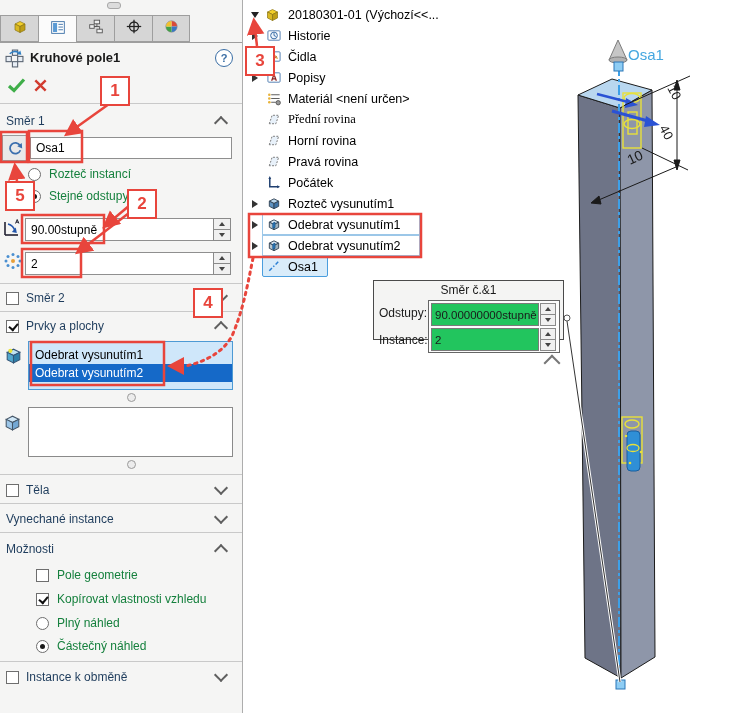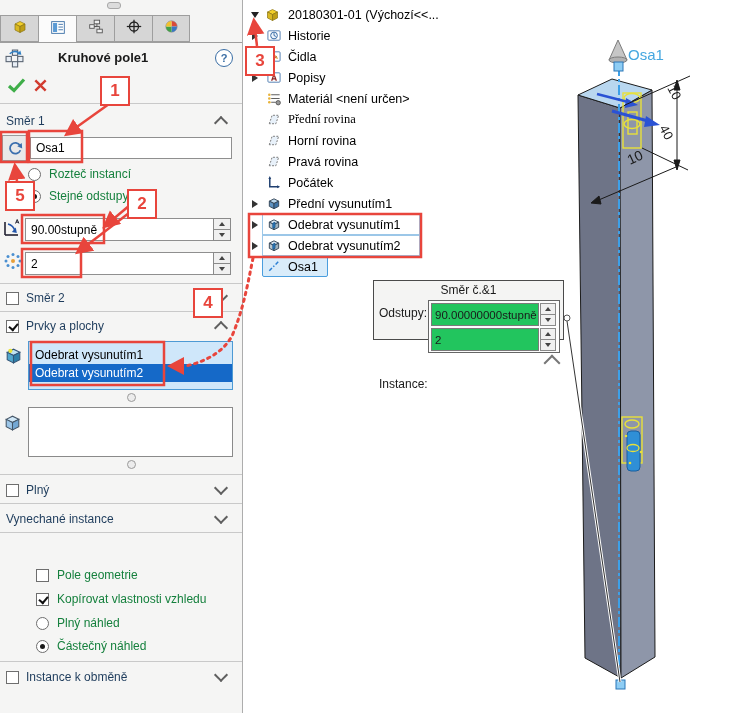--- a/index.html
+++ b/index.html
@@ -11,21 +11,21 @@
          border-right:1px solid #adadad;box-sizing:border-box;z-index:2;}
   .handle{position:absolute;left:107px;top:2px;width:12px;height:5px;border-radius:3px;
           background:#dcdcdc;border:1px solid #a8a8a8;}
   .tabs{position:absolute;left:0;top:15px;width:242px;height:28px;display:flex;
         border-bottom:1px solid #9e9e9e;box-sizing:border-box;}
   .tab{width:38px;height:27px;background:#d6d6d6;border:1px solid #9e9e9e;border-right:none;
        display:flex;align-items:center;justify-content:center;box-sizing:border-box;}
   .tab:last-of-type{border-right:1px solid #9e9e9e;}
   .tab.active{background:#fbfbfb;height:28px;margin-bottom:-1px;}
   .titlerow{position:absolute;left:0;top:47px;width:243px;height:24px;}
-  .pm-title{position:absolute;left:30px;top:3px;font-size:13px;font-weight:bold;color:#1a1a1a;margin-left:28px;}
+  .pm-title{position:absolute;left:30px;top:3px;font-size:13px;font-weight:bold;color:#1a1a1a;}
   .helpbtn{position:absolute;left:215px;top:2px;width:16px;height:16px;border:1px solid #3a6ea5;
            border-radius:50%;color:#3a6ea5;font-size:11px;font-weight:bold;display:flex;
            align-items:center;justify-content:center;background:#fff;}
   .hr{position:absolute;left:0;width:242px;height:1px;background:#c9c9c9;}
   .sechdr{position:absolute;left:0;width:242px;height:22px;display:flex;align-items:center;
           padding-left:6px;box-sizing:border-box;font-size:12px;font-weight:normal;color:#1e3c5c;gap:7px;}
   .chev{display:inline-block;width:8px;height:8px;border-right:2px solid #5f5f5f;
         border-bottom:2px solid #5f5f5f;transform:rotate(45deg);margin-left:auto;margin-right:16px;margin-top:-4px;}
   .chev.up{transform:rotate(225deg);margin-top:4px;}
   .cb{width:13px;height:13px;border:1px solid #6e6e6e;background:#fff;display:inline-block;
@@ -348,31 +348,35 @@
           <polygon points="10,10 16,7 16,14 10,17" fill="#74a8d4" stroke="#456"></polygon>
         </svg>
     </span>
     <div class="listbox lb2" style="left:28px;top:407px;width:205px;height:50px;"></div>
     <span class="rdot" style="left:127px;top:460px;"></span>
 
     <div class="hr" style="top:474px;"></div>
 
     <div class="sechdr" style="top:479px;">
       <span class="cb"></span>
-      <span>Plný</span>
+      <span>Těla</span>
       <span class="chev"></span>
     </div>
     <div class="hr" style="top:503px;"></div>
 
     <div class="sechdr" style="top:508px;">
       <span>Vynechané instance</span>
       <span class="chev"></span>
     </div>
     <div class="hr" style="top:532px;"></div>
 
+    <div class="sechdr" style="top:538px;">
+      <span>Možnosti</span>
+      <span class="chev up"></span>
+    </div>
     <div class="optrow" style="left:36px;top:568px;">
       <span class="cb"></span>
       <span>Pole geometrie</span>
     </div>
     <div class="optrow" style="left:36px;top:592px;">
       <span class="cb checked"></span>
       <span>Kopírovat vlastnosti vzhledu</span>
     </div>
     <div class="optrow" style="left:36px;top:616px;">
       <span class="rad"></span>
@@ -512,21 +516,21 @@
       <span class="texp">
           <span class="tri-r"></span>
         </span>
       <span class="ticon">
         <svg width="16" height="15" viewBox="0 0 16 16">
             <polygon points="3,5.5 8,3 13,5.5 8,8" fill="#bcd8ee" stroke="#345"></polygon>
             <polygon points="3,5.5 8,8 8,13.5 3,11" fill="#5f93c2" stroke="#345"></polygon>
             <polygon points="8,8 13,5.5 13,11 8,13.5" fill="#3e74a8" stroke="#345"></polygon>
           </svg>
       </span>
-      <span class="tlabel">Přední vysunutím1</span>
+      <span class="tlabel">Rozteč vysunutím1</span>
     </div>
 
     <div class="trow" style="top:210px;">
       <span class="texp">
           <span class="tri-r"></span>
         </span>
       <span class="ticon">
         <svg width="16" height="15" viewBox="0 0 16 16">
             <polygon points="3,5.5 8,3 13,5.5 8,8" fill="#d8e6f2" stroke="#345"></polygon>
             <polygon points="3,5.5 8,8 8,13.5 3,11" fill="#b8c4cc" stroke="#345"></polygon>
@@ -559,21 +563,21 @@
             <line x1="3" y1="12.5" x2="12.5" y2="3" stroke="#2a7fd4" stroke-width="1.6" stroke-dasharray="4 2 1.5 2"></line>
           </svg>
       </span>
       <span class="tlabel">Osa1</span>
     </div>
   </div>
 
   <div class="callout">
     <div class="ct">Směr č.&amp;1</div>
     <span class="clabel" style="top:25px;">Odstupy:</span>
-    <span class="clabel" style="top:52px;margin-top:44px;">Instance:</span>
+    <span class="clabel" style="top:52px;">Instance:</span>
     <div class="cfields">
       <div class="cfield" style="top:2px;">
         <span>90.00000000stupně</span>
       </div>
       <div class="spin cspin" style="top:2px;">
         <span class="su">
             <span class="tu"></span>
           </span>
         <span class="sd">
             <span class="td"></span>

